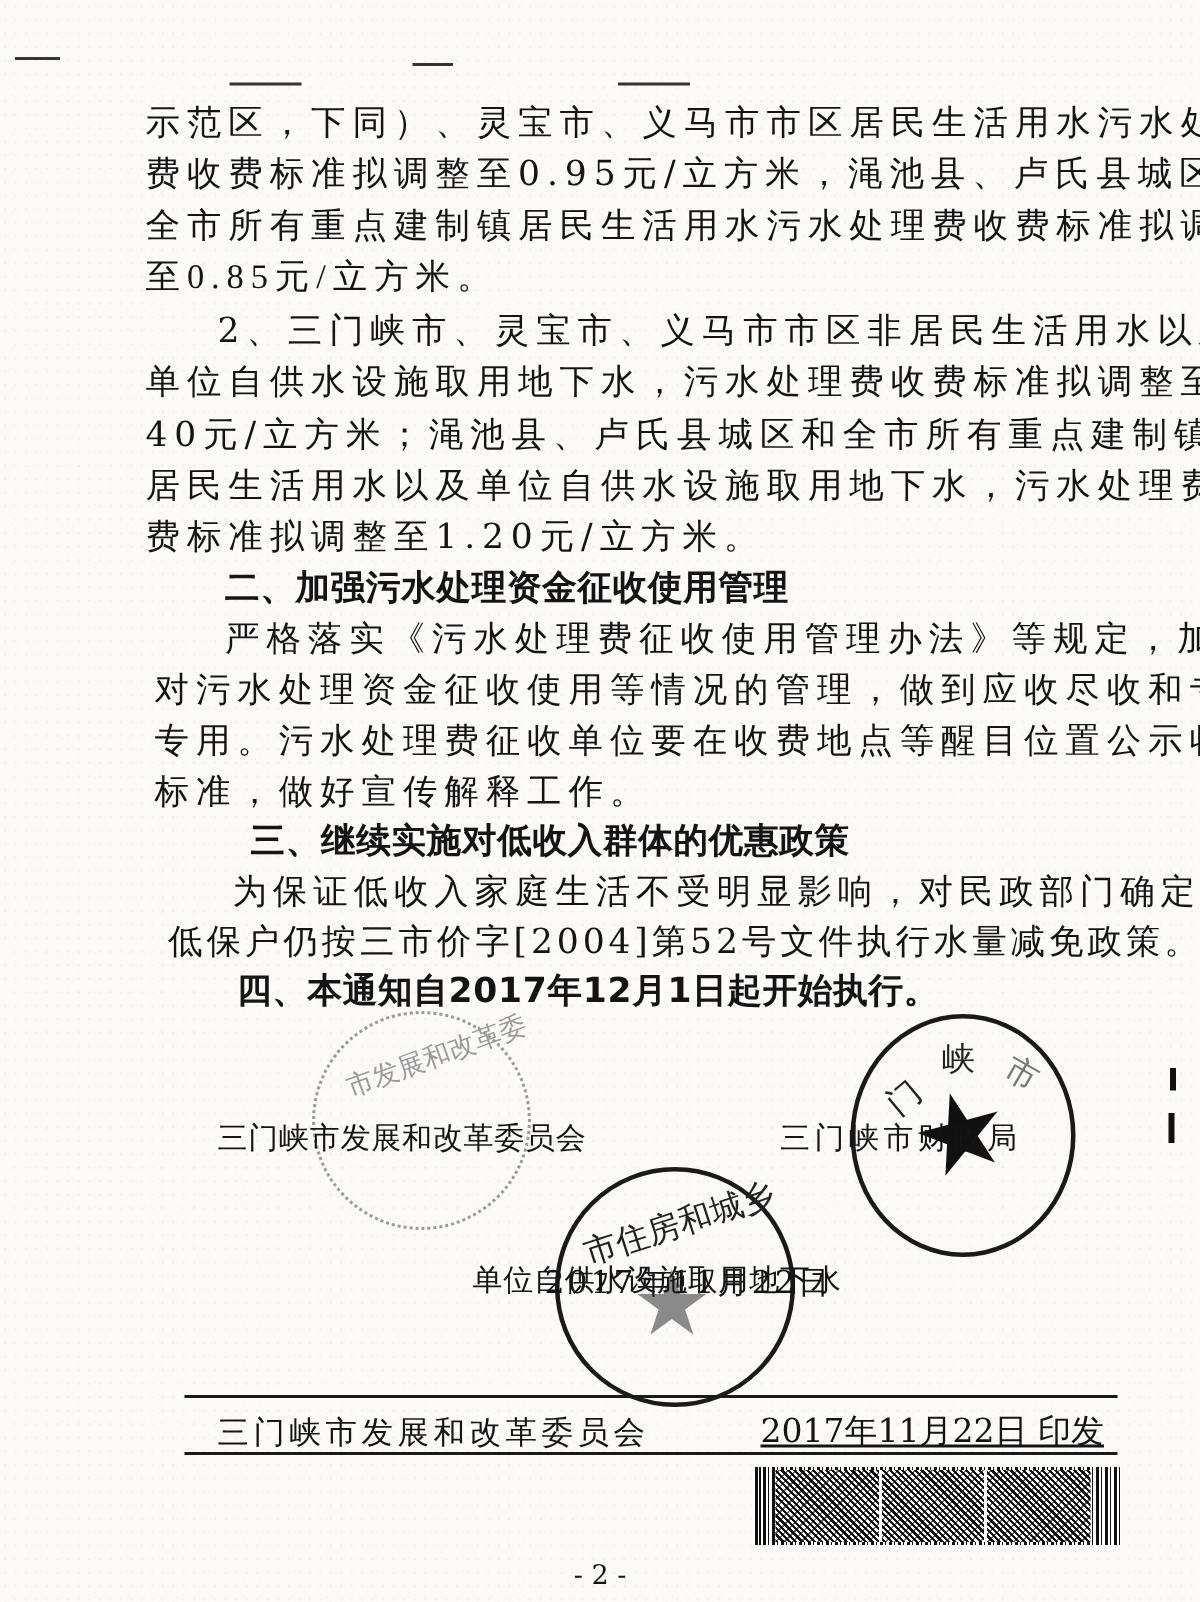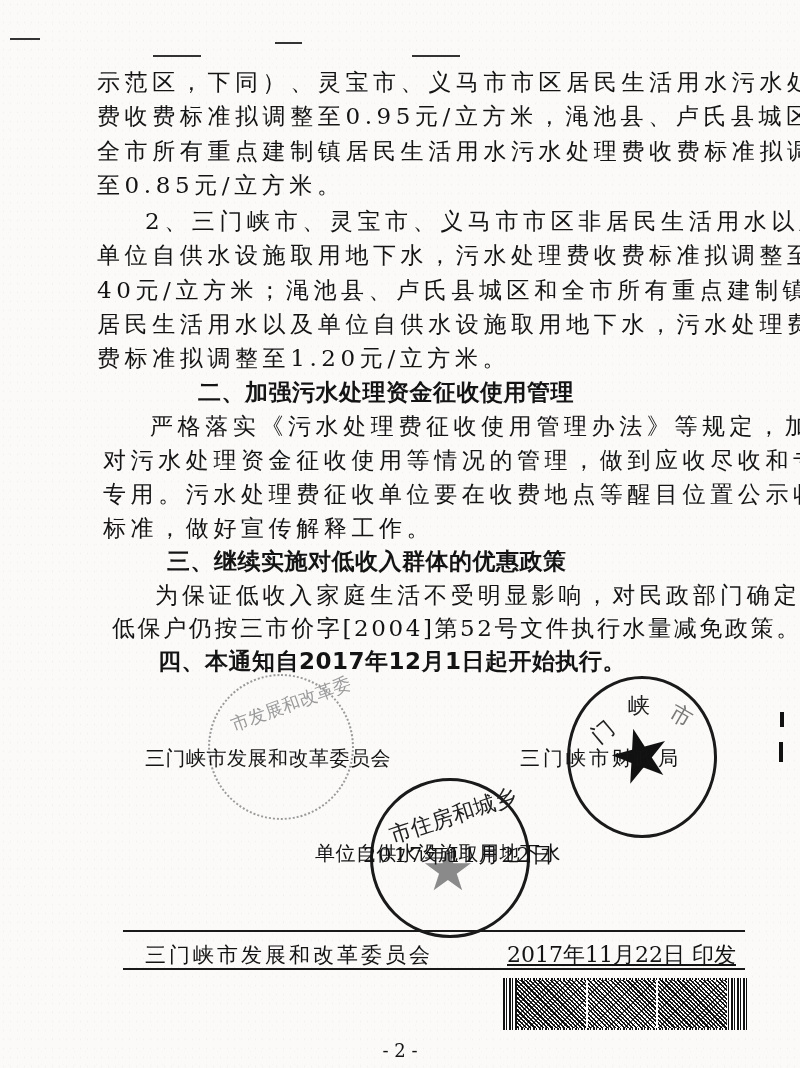--- a/index.html
+++ b/index.html
@@ -80,33 +80,33 @@
 <div class="scan-mark" style="left:275px;top:42px;width:27px;"></div>
 <div class="scan-mark" style="left:153px;top:55px;width:48px;"></div>
 <div class="scan-mark" style="left:412px;top:55px;width:48px;"></div>
 
 <main>
 
   <section>
     <div class="line" style="left:97px;top:67px;">示范区，下同）、灵宝市、义马市市区居民生活用水污水处理</div>
     <div class="line" style="left:97px;top:101px;">费收费标准拟调整至0.95元/立方米，渑池县、卢氏县城区和</div>
     <div class="line" style="left:97px;top:136px;">全市所有重点建制镇居民生活用水污水处理费收费标准拟调整</div>
-    <div class="line" style="left:97px;top:170px;">至0.85元/立方米。</div>
+    <div class="line" style="left:97px;top:170px;font-family:Liberation Serif, serif;">至0.85元/立方米。</div>
   </section>
 
   <section>
     <div class="line" style="left:145px;top:206px;">2、三门峡市、灵宝市、义马市市区非居民生活用水以及</div>
     <div class="line" style="left:97px;top:240px;">单位自供水设施取用地下水，污水处理费收费标准拟调整至1.</div>
     <div class="line" style="left:97px;top:275px;">40元/立方米；渑池县、卢氏县城区和全市所有重点建制镇非</div>
     <div class="line" style="left:97px;top:309px;">居民生活用水以及单位自供水设施取用地下水，污水处理费收</div>
     <div class="line" style="left:97px;top:343px;">费标准拟调整至1.20元/立方米。</div>
   </section>
 
   <section>
-    <div class="heading" style="left:150px;top:377px;margin-left:48px;">二、加强污水处理资金征收使用管理</div>
+    <div class="heading" style="left:150px;top:377px;">二、加强污水处理资金征收使用管理</div>
     <div class="line" style="left:150px;top:411px;">严格落实《污水处理费征收使用管理办法》等规定，加强</div>
     <div class="line" style="left:103px;top:445px;">对污水处理资金征收使用等情况的管理，做到应收尽收和专款</div>
     <div class="line" style="left:103px;top:479px;">专用。污水处理费征收单位要在收费地点等醒目位置公示收费</div>
     <div class="line" style="left:103px;top:513px;">标准，做好宣传解释工作。</div>
   </section>
 
   <section>
     <div class="heading" style="left:167px;top:546px;">三、继续实施对低收入群体的优惠政策</div>
     <div class="line" style="left:155px;top:580px;letter-spacing:3.9px;">为保证低收入家庭生活不受明显影响，对民政部门确定的</div>
     <div class="line" style="left:112px;top:613px;letter-spacing:2.6px;">低保户仍按三市价字[2004]第52号文件执行水量减免政策。</div>

